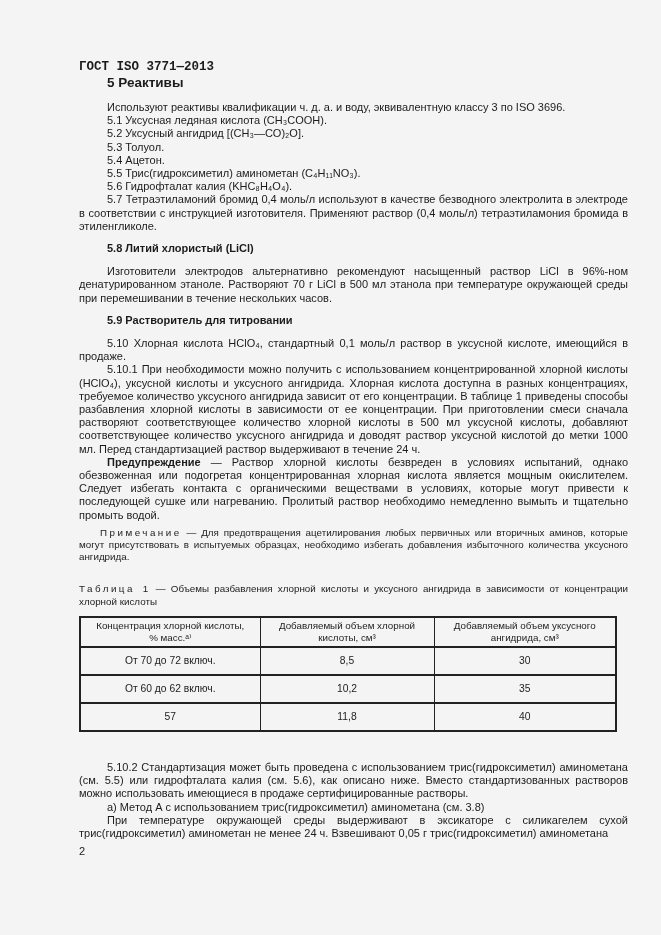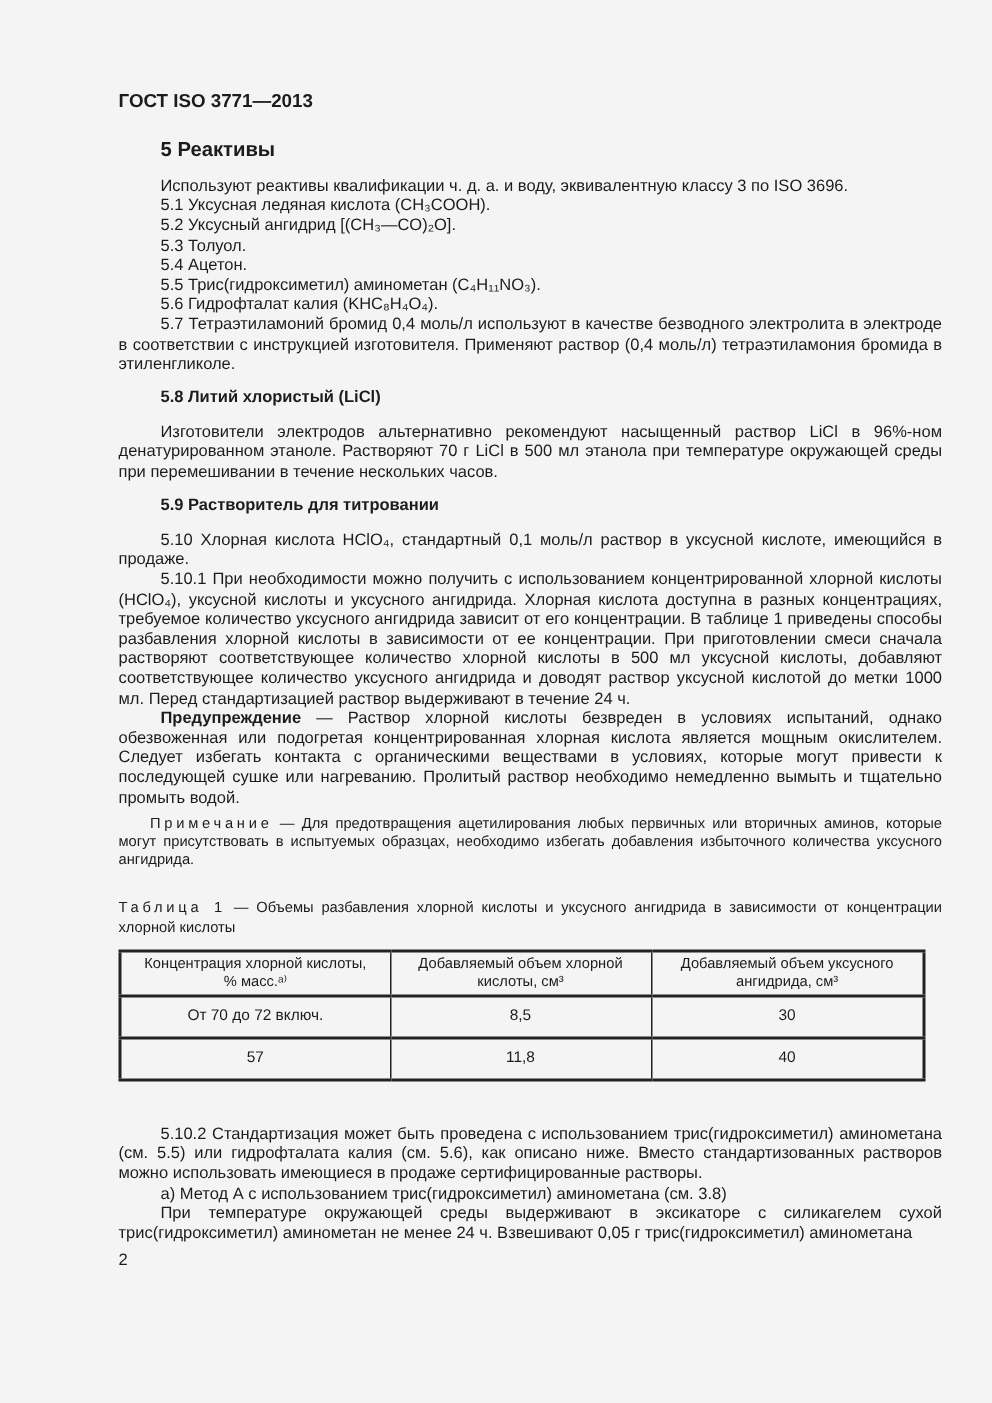--- a/index.html
+++ b/index.html
@@ -22,21 +22,22 @@
   }
   .content{
     position:absolute;
     left:79px;top:60px;
     width:549px;
   }
   .std-ref{
     font-weight:bold;
     font-size:12.5px;
     line-height:14px;
-    margin:0 0 18px 0;
+    margin:0 0 1px 0;
+    font-family:Liberation Mono, monospace;
   }
   .sec-title{
     font-weight:bold;
     font-size:13.5px;
     line-height:15px;
     margin:0 0 11px 28px;
   }
   p.body{
     font-size:11px;
     line-height:13.2px;
@@ -161,20 +162,25 @@
           <th>Добавляемый объем уксусного ангидрида, см³</th>
         </tr>
       </thead>
       <tbody>
         <tr>
           <td>От 70 до 72 включ.</td>
           <td>8,5</td>
           <td>30</td>
         </tr>
         <tr>
+          <td>От 60 до 62 включ.</td>
+          <td>10,2</td>
+          <td>35</td>
+        </tr>
+        <tr>
           <td>57</td>
           <td>11,8</td>
           <td>40</td>
         </tr>
       </tbody>
     </table>
 
     <p class="body after-table">5.10.2 Стандартизация может быть проведена с использованием трис(гидроксиметил) аминометана (см. 5.5) или гидрофталата калия (см. 5.6), как описано ниже. Вместо стандартизованных растворов можно использовать имеющиеся в продаже сертифицированные растворы.</p>
     <p class="body">а) Метод А с использованием трис(гидроксиметил) аминометана (см. 3.8)</p>
     <p class="body">При температуре окружающей среды выдерживают в эксикаторе с силикагелем сухой трис(гидроксиметил) аминометан не менее 24 ч. Взвешивают 0,05 г трис(гидроксиметил) аминометана</p>

